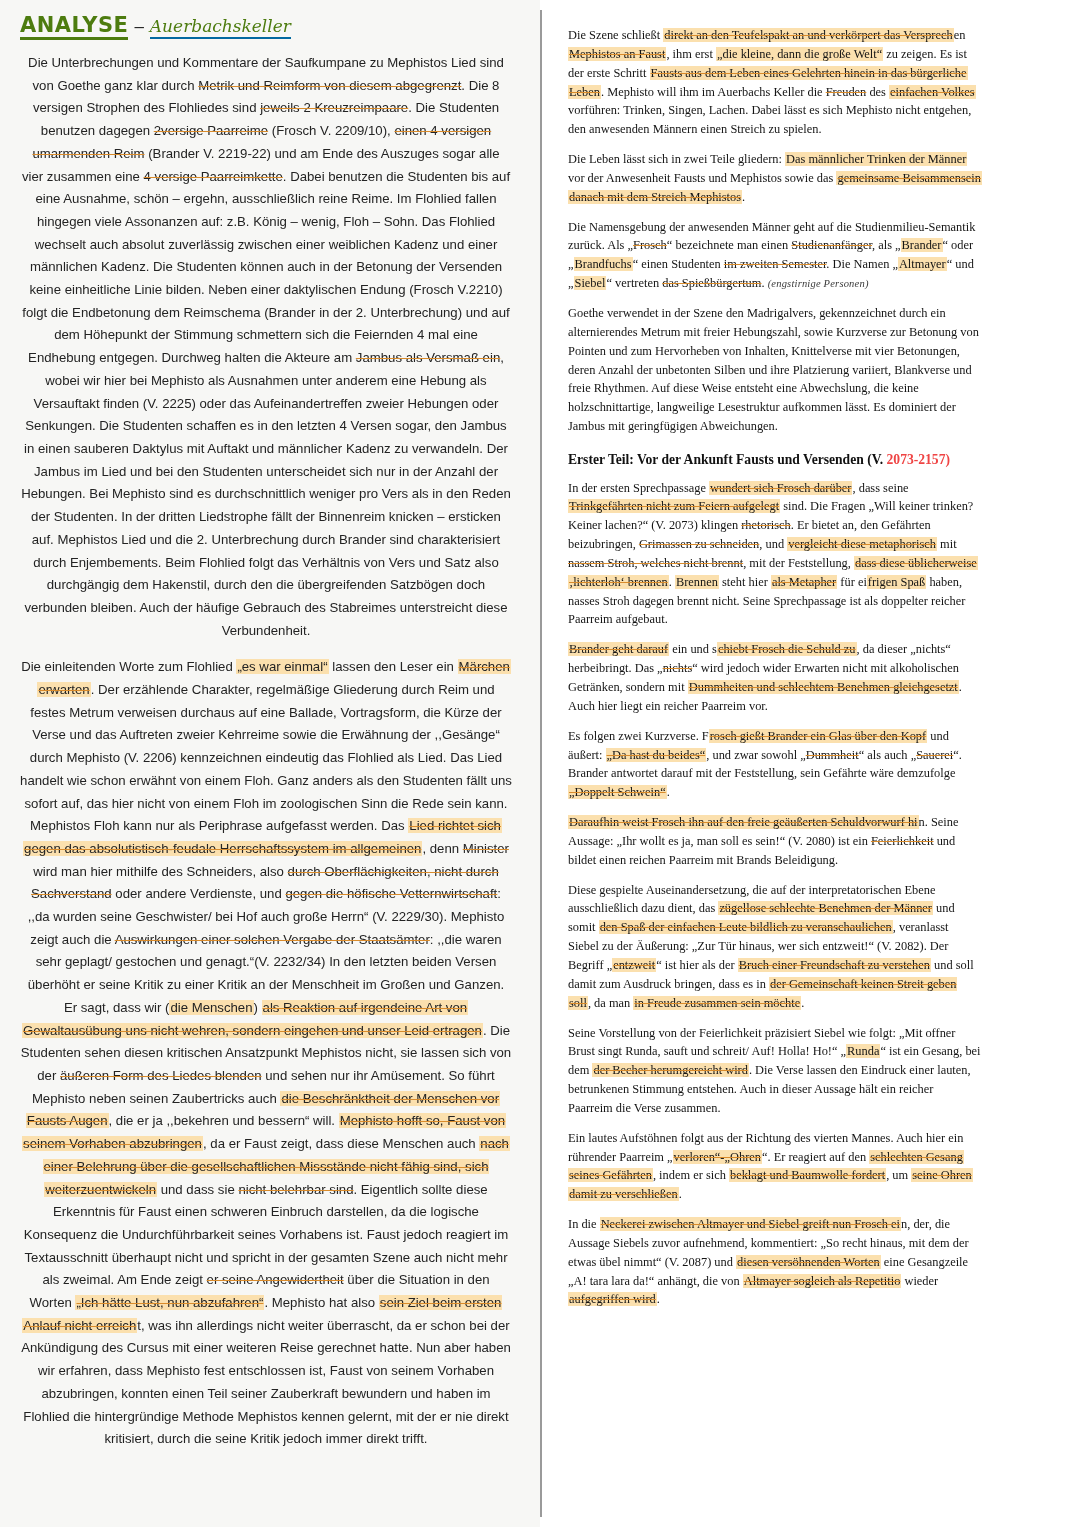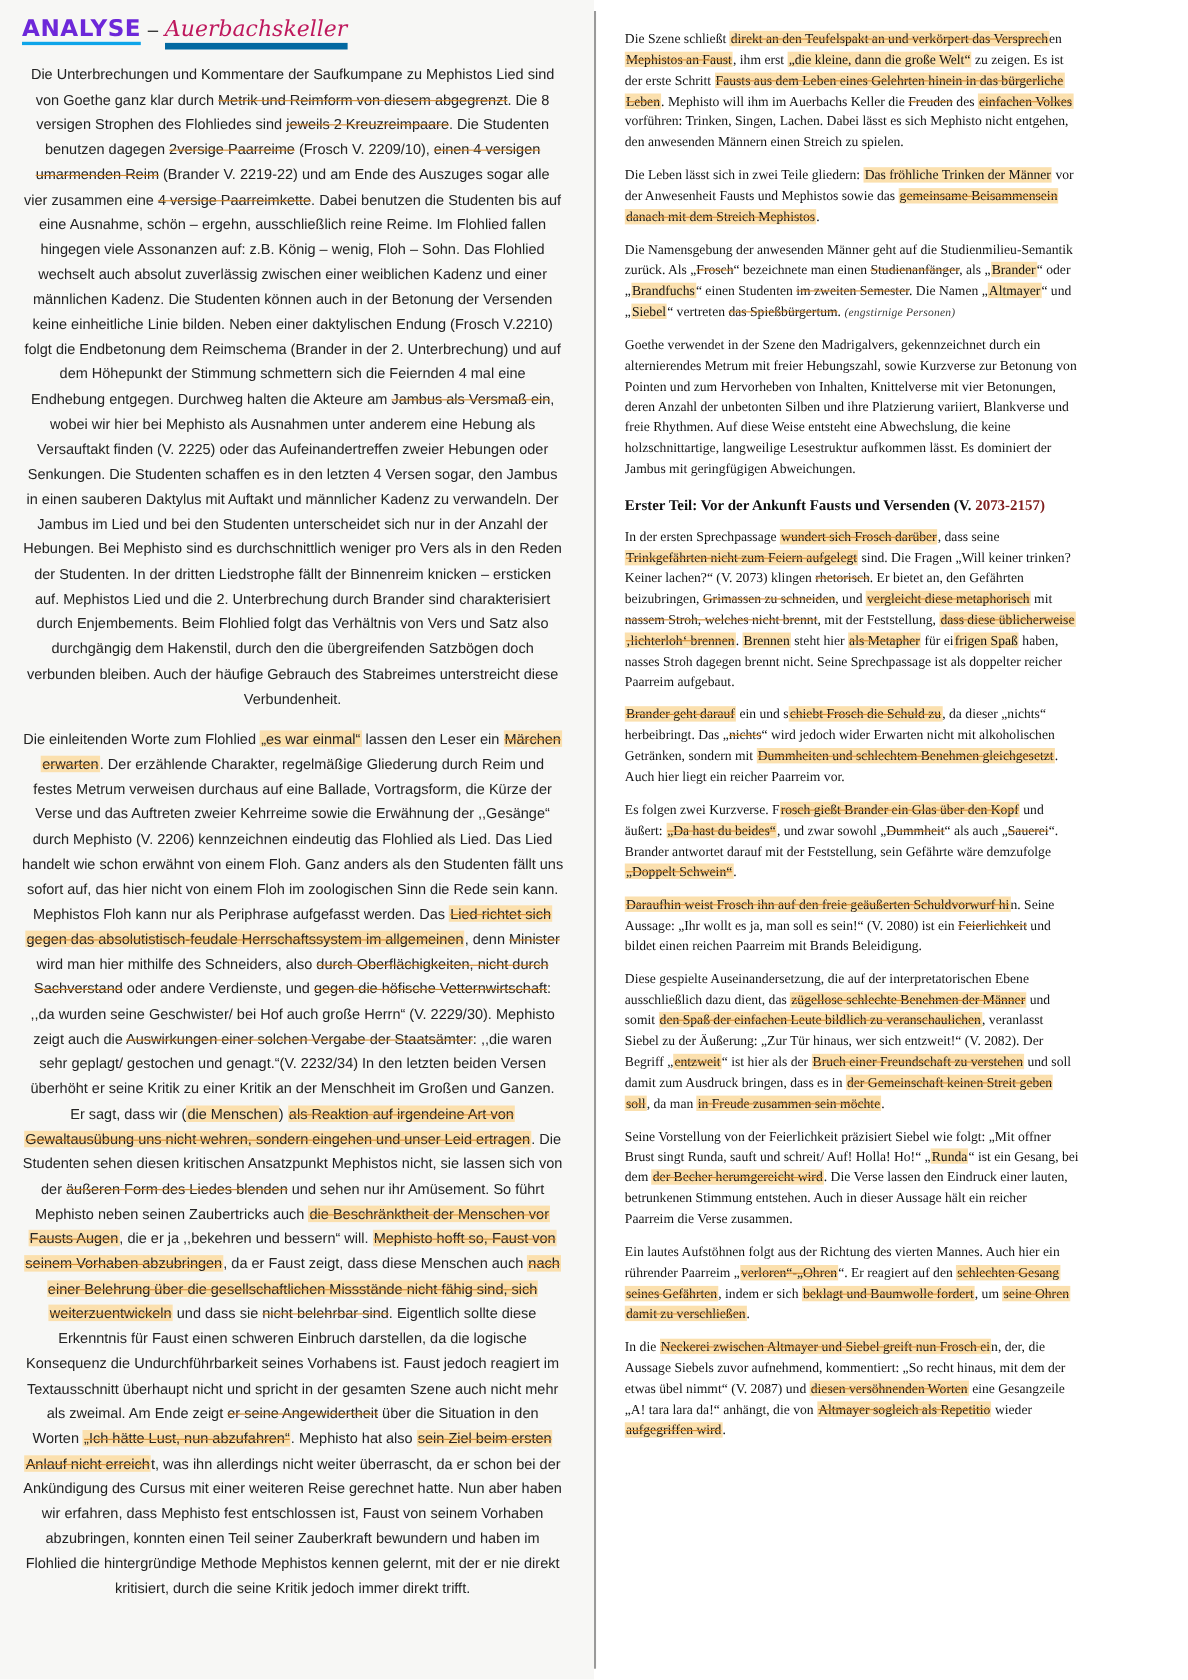--- a/index.html
+++ b/index.html
@@ -46,35 +46,35 @@
     display: flex;
     align-items: baseline;
     gap: 6px;
     margin-bottom: 12px;
   }
   .title-main {
     font-family: "DejaVu Sans", sans-serif;
     font-weight: bold;
     font-size: 21px;
     letter-spacing: 0.5px;
-    color: #6d28d9;
-    border-bottom: 3px solid #0ea5e9;
+    color: #4d7c0f;
+    border-bottom: 3px solid #4d7c0f;
     padding-bottom: 1px;
     line-height: 1.05;
   }
   .title-dash {
     font-size: 17px;
     color: #222;
   }
   .title-sub {
     font-family: "DejaVu Serif", serif;
     font-style: italic;
-    font-size: 20px;
-    color: #be185d;
-    border-bottom: 6px solid #0369a1;
+    font-size: 17px;
+    color: #4d7c0f;
+    border-bottom: 2px solid #0369a1;
     padding-bottom: 1px;
   }
   .left-text {
     font-family: "Liberation Sans", sans-serif;
     font-size: 13.2px;
     line-height: 1.72;
     color: #232323;
     text-align: center;
   }
   .left-text p { margin: 0 0 14px 0; }
@@ -88,21 +88,21 @@
   }
   .right-text p { margin: 0 0 11px 0; }
   .rt-heading {
     font-family: "Liberation Serif", serif;
     font-weight: bold;
     font-size: 13.6px;
     line-height: 1.45;
     margin: 14px 0 9px 0;
     color: #111;
   }
-  .rt-heading .num { color: #7f1d1d; }
+  .rt-heading .num { color: #ef4444; }
   
   .hl {           
     background: #fbe0ae;
     box-decoration-break: clone;
     -webkit-box-decoration-break: clone;
     padding: 0 1px;
   }
   .st {           
     text-decoration: line-through;
     text-decoration-color: #d98b2b;
@@ -132,21 +132,21 @@
         <p><span>Die Unterbrechungen und Kommentare der Saufkumpane zu Mephistos Lied </span><span>sind von Goethe ganz klar durch </span><span class="st">Metrik und Reimform von diesem abgegrenzt</span><span>. </span><span>Die 8 versigen Strophen des Flohliedes sind </span><span class="st">jeweils 2 Kreuzreimpaare</span><span>. Die </span><span>Studenten benutzen dagegen </span><span class="st">2versige Paarreime</span><span> (Frosch V. 2209/10), </span><span class="st">einen 4 versigen umarmenden Reim</span><span> (Brander V. 2219-22) und am Ende des Auszuges sogar alle vier zusammen eine </span><span class="st">4 versige Paarreimkette</span><span>. Dabei benutzen die Studenten bis auf eine Ausnahme, schön – ergehn, ausschließlich reine Reime. Im Flohlied fallen hingegen viele Assonanzen auf: z.B. König – wenig, Floh – Sohn. Das Flohlied wechselt auch absolut zuverlässig zwischen einer weiblichen Kadenz und einer männlichen Kadenz. Die Studenten können auch in der Betonung der Versenden keine einheitliche Linie bilden. Neben einer daktylischen Endung (Frosch V.2210) folgt die Endbetonung dem Reimschema (Brander in der 2. Unterbrechung) und auf dem Höhepunkt der Stimmung schmettern sich die Feiernden 4 mal eine Endhebung entgegen. Durchweg halten die Akteure am </span><span class="st">Jambus als Versmaß ein</span><span>, wobei wir hier bei Mephisto als Ausnahmen unter anderem eine Hebung als Versauftakt finden (V. 2225) oder das Aufeinandertreffen zweier Hebungen oder Senkungen. Die Studenten schaffen es in den letzten 4 Versen sogar, den Jambus in einen sauberen Daktylus mit Auftakt und männlicher Kadenz zu verwandeln. Der Jambus im Lied und bei den Studenten unterscheidet sich nur in der Anzahl der Hebungen. Bei Mephisto sind es durchschnittlich weniger pro Vers als in den Reden der Studenten. In der dritten Liedstrophe fällt der Binnenreim knicken – ersticken auf. Mephistos Lied und die 2. Unterbrechung durch Brander sind charakterisiert durch Enjembements. Beim Flohlied folgt das Verhältnis von Vers und Satz also durchgängig dem Hakenstil, durch den die übergreifenden Satzbögen doch verbunden bleiben. Auch der häufige Gebrauch des Stabreimes unterstreicht diese Verbundenheit.</span></p>
         <p><span>Die einleitenden Worte zum Flohlied </span><span class="hl">„es war einmal“</span><span> lassen den Leser ein </span><span class="hl st">Märchen erwarten</span><span>. Der erzählende Charakter, regelmäßige Gliederung durch Reim und festes Metrum verweisen durchaus auf eine Ballade, Vortragsform, die Kürze der Verse und das Auftreten zweier Kehrreime sowie die Erwähnung der ,,Gesänge“ durch Mephisto (V. 2206) kennzeichnen eindeutig das Flohlied als Lied. Das Lied handelt wie schon erwähnt von einem Floh. Ganz anders als den Studenten fällt uns sofort auf, das hier nicht von einem Floh im zoologischen Sinn die Rede sein kann. Mephistos Floh kann nur als Periphrase aufgefasst werden. Das </span><span class="hl st">Lied richtet sich gegen das absolutistisch-feudale Herrschaftssystem im allgemeinen</span><span>, denn </span><span class="st">Minister</span><span> wird man hier mithilfe des Schneiders, also </span><span class="st">durch Oberflächigkeiten, nicht durch Sachverstand</span><span> oder andere Verdienste, und </span><span class="st">gegen die höfische Vetternwirtschaft</span><span>: ,,da wurden seine Geschwister/ bei Hof auch große Herrn“ (V. 2229/30). Mephisto zeigt auch die </span><span class="st">Auswirkungen einer solchen Vergabe der Staatsämter</span><span>: ,,die waren sehr geplagt/ gestochen und genagt.“(V. 2232/34) In den letzten beiden Versen überhöht er seine Kritik zu einer Kritik an der Menschheit im Großen und Ganzen. Er sagt, dass wir (</span><span class="hl">die Menschen</span><span>) </span><span class="hl st">als Reaktion auf irgendeine Art von Gewaltausübung uns nicht wehren, sondern eingehen und unser Leid ertragen</span><span>. Die Studenten sehen diesen kritischen Ansatzpunkt Mephistos nicht, sie lassen sich von der </span><span class="st">äußeren Form des Liedes blenden</span><span> und sehen nur ihr Amüsement. So führt Mephisto neben seinen Zaubertricks auch </span><span class="hl st">die Beschränktheit der Menschen vor Fausts Augen</span><span>, die er ja ,,bekehren und bessern“ will. </span><span class="hl st">Mephisto hofft so, Faust von seinem Vorhaben abzubringen</span><span>, da er Faust zeigt, dass diese Menschen auch </span><span class="hl st">nach einer Belehrung über die gesellschaftlichen Missstände nicht fähig sind, sich weiterzuentwickeln</span><span> und dass sie </span><span class="st">nicht belehrbar sind</span><span>. Eigentlich sollte diese Erkenntnis für Faust einen schweren Einbruch darstellen, da die logische Konsequenz die Undurchführbarkeit seines Vorhabens ist. Faust jedoch reagiert im Textausschnitt überhaupt nicht und spricht in der gesamten Szene auch nicht mehr als zweimal. Am Ende zeigt </span><span class="st">er seine Angewidertheit</span><span> über die Situation in den Worten </span><span class="hl st">„Ich hätte Lust, nun abzufahren“</span><span>. Mephisto hat also </span><span class="hl st">sein Ziel beim ersten Anlauf nicht erreich</span><span>t, was ihn allerdings nicht weiter überrascht, da er schon bei der Ankündigung des Cursus mit einer weiteren Reise gerechnet hatte. Nun aber haben wir erfahren, dass Mephisto fest entschlossen ist, Faust von seinem Vorhaben abzubringen, konnten einen Teil seiner Zauberkraft bewundern und haben im Flohlied die hintergründige Methode Mephistos kennen gelernt, mit der er nie direkt kritisiert, durch die seine Kritik jedoch immer direkt trifft.</span></p>
       </div>
   </div>
 
   <div class="col-divider"></div>
 
   <div class="col-right">
     <div class="right-text" id="right-body">
         <p><span>Die Szene schließt </span><span class="hl st">direkt an den Teufelspakt an und verkörpert das Versprech</span><span>en </span><span class="hl st">Mephistos an Faust</span><span>, ihm erst </span><span class="hl">„die kleine, dann die große Welt“</span><span> zu zeigen. Es ist der erste Schritt </span><span class="hl st">Fausts aus dem Leben eines Gelehrten hinein in das bürgerliche Leben</span><span>. Mephisto will ihm im Auerbachs Keller die </span><span class="st">Freuden</span><span> des </span><span class="hl st">einfachen Volkes</span><span> vorführen: Trinken, Singen, Lachen. Dabei lässt es sich Mephisto nicht entgehen, den anwesenden Männern einen Streich zu spielen.</span></p>
-        <p><span>Die Leben lässt sich in zwei Teile gliedern: </span><span class="hl">Das fröhliche Trinken der Männer</span><span> vor der Anwesenheit Fausts und Mephistos sowie das </span><span class="hl st">gemeinsame Beisammensein danach mit dem Streich Mephistos</span><span>.</span></p>
+        <p><span>Die Leben lässt sich in zwei Teile gliedern: </span><span class="hl">Das männlicher Trinken der Männer</span><span> vor der Anwesenheit Fausts und Mephistos sowie das </span><span class="hl st">gemeinsame Beisammensein danach mit dem Streich Mephistos</span><span>.</span></p>
         <p><span>Die Namensgebung der anwesenden Männer geht auf die Studienmilieu-Semantik zurück. Als „</span><span class="st">Frosch</span><span>“ bezeichnete man einen </span><span class="st">Studienanfänger</span><span>, als „</span><span class="hl">Brander</span><span>“ oder „</span><span class="hl">Brandfuchs</span><span>“ einen Studenten </span><span class="st">im zweiten Semester</span><span>. Die Namen „</span><span class="hl">Altmayer</span><span>“ und „</span><span class="hl">Siebel</span><span>“ vertreten </span><span class="st">das Spießbürgertum</span><span>. </span><span class="handwrite">(engstirnige Personen)</span></p>
         <p><span>Goethe verwendet in der Szene den Madrigalvers, gekennzeichnet durch ein alternierendes Metrum mit freier Hebungszahl, sowie Kurzverse zur Betonung von Pointen und zum Hervorheben von Inhalten, Knittelverse mit vier Betonungen, deren Anzahl der unbetonten Silben und ihre Platzierung variiert, Blankverse und freie Rhythmen. Auf diese Weise entsteht eine Abwechslung, die keine holzschnittartige, langweilige Lesestruktur aufkommen lässt. Es dominiert der Jambus mit geringfügigen Abweichungen.</span></p>
         <div class="rt-heading"><span>Erster Teil: Vor der Ankunft Fausts und Versenden (V.</span><span class="num"> 2073-2157)</span></div>
         <p><span>In der ersten Sprechpassage </span><span class="hl st">wundert sich Frosch darüber</span><span>, dass seine </span><span class="hl st">Trinkgefährten nicht zum Feiern aufgelegt</span><span> sind. Die Fragen „Will keiner trinken? Keiner lachen?“ (V. 2073) klingen </span><span class="st">rhetorisch</span><span>. Er bietet an, den Gefährten beizubringen, </span><span class="st">Grimassen zu schneiden</span><span>, und </span><span class="hl st">vergleicht diese metaphorisch</span><span> mit </span><span class="st">nassem Stroh, welches nicht brennt</span><span>, mit der Feststellung, </span><span class="hl st">dass diese üblicherweise ‚lichterloh‘ brennen</span><span>. </span><span class="hl">Brennen</span><span> steht hier </span><span class="hl st">als Metapher</span><span> für ei</span><span class="hl">frigen Spaß</span><span> haben, nasses Stroh dagegen brennt nicht. Seine Sprechpassage ist als doppelter reicher Paarreim aufgebaut.</span></p>
         <p><span class="hl st">Brander geht darauf</span><span> ein und s</span><span class="hl st">chiebt Frosch die Schuld zu</span><span>, da dieser „nichts“ herbeibringt. Das „</span><span class="st">nichts</span><span>“ wird jedoch wider Erwarten nicht mit alkoholischen Getränken, sondern mit </span><span class="hl st">Dummheiten und schlechtem Benehmen gleichgesetzt</span><span>. Auch hier liegt ein reicher Paarreim vor.</span></p>
         <p><span>Es folgen zwei Kurzverse. F</span><span class="hl st">rosch gießt Brander ein Glas über den Kopf</span><span> und äußert: </span><span class="hl st">„Da hast du beides“</span><span>, und zwar sowohl „</span><span class="st">Dummheit</span><span>“ als auch „</span><span class="st">Sauerei</span><span>“. Brander antwortet darauf mit der Feststellung, sein Gefährte wäre demzufolge </span><span class="hl st">„Doppelt Schwein“</span><span>.</span></p>
         <p><span class="hl st">Daraufhin weist Frosch ihn auf den freie geäußerten Schuldvorwurf hi</span><span>n. Seine Aussage: „Ihr wollt es ja, man soll es sein!“ (V. 2080) ist ein </span><span class="st">Feierlichkeit</span><span> und bildet einen reichen Paarreim mit Brands Beleidigung.</span></p>
         <p><span>Diese gespielte Auseinandersetzung, die auf der interpretatorischen Ebene ausschließlich dazu dient, das </span><span class="hl st">zügellose schlechte Benehmen der Männer</span><span> und somit </span><span class="hl st">den Spaß der einfachen Leute bildlich zu veranschaulichen</span><span>, veranlasst Siebel zu der Äußerung: „Zur Tür hinaus, wer sich entzweit!“ (V. 2082). Der Begriff „</span><span class="hl st">entzweit</span><span>“ ist hier als der </span><span class="hl st">Bruch einer Freundschaft zu verstehen</span><span> und soll damit zum Ausdruck bringen, dass es in </span><span class="hl st">der Gemeinschaft keinen Streit geben soll</span><span>, da man </span><span class="hl st">in Freude zusammen sein möchte</span><span>.</span></p>
         <p><span>Seine Vorstellung von der Feierlichkeit präzisiert Siebel wie folgt: „Mit offner Brust singt Runda, sauft und schreit/ Auf! Holla! Ho!“ „</span><span class="hl">Runda</span><span>“ ist ein Gesang, bei dem </span><span class="hl st">der Becher herumgereicht wird</span><span>. Die Verse lassen den Eindruck einer lauten, betrunkenen Stimmung entstehen. Auch in dieser Aussage hält ein reicher Paarreim die Verse zusammen.</span></p>
         <p><span>Ein lautes Aufstöhnen folgt aus der Richtung des vierten Mannes. Auch hier ein rührender Paarreim „</span><span class="hl st">verloren“-„Ohren</span><span>“. Er reagiert auf den </span><span class="hl st">schlechten Gesang seines Gefährten</span><span>, indem er sich </span><span class="hl st">beklagt und Baumwolle fordert</span><span>, um </span><span class="hl st">seine Ohren damit zu verschließen</span><span>.</span></p>

